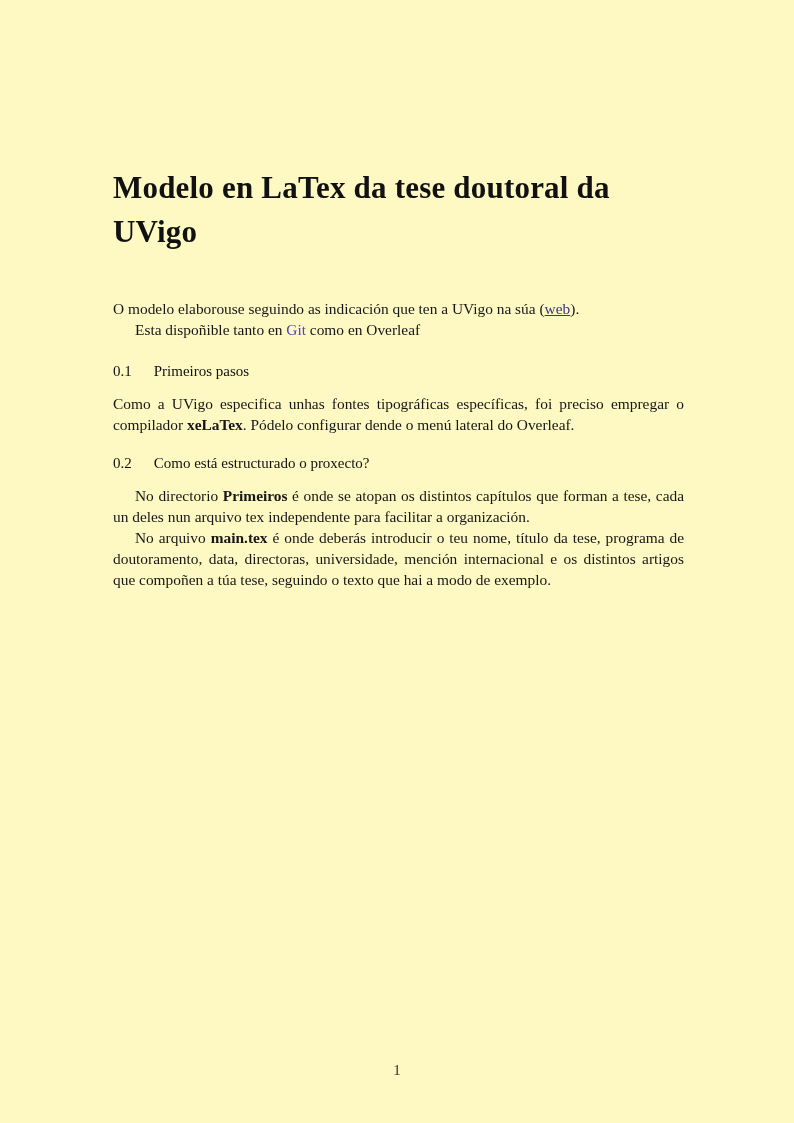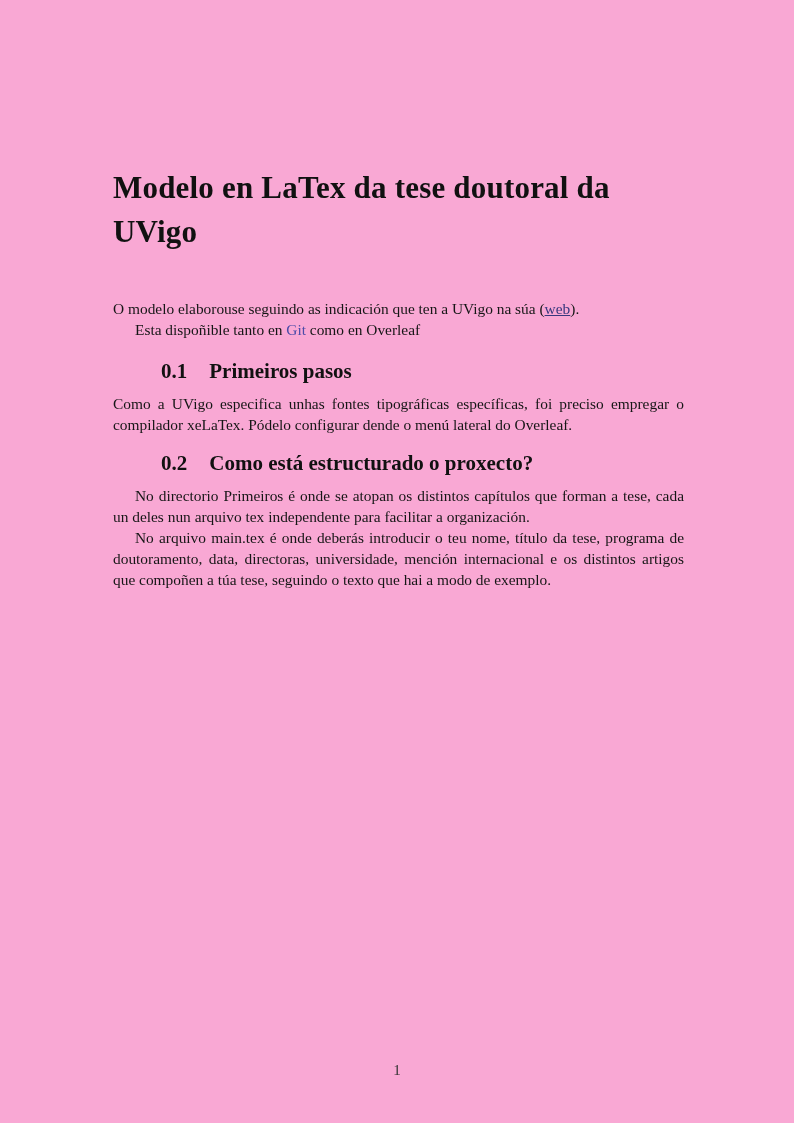--- a/index.html
+++ b/index.html
@@ -6,21 +6,21 @@
   html, body { background: #ffffff; }
   body {
     font-family: "Liberation Serif", "DejaVu Serif", serif;
     color: #161616;
   }
   .page {
     position: relative;
     width: 794px;
     height: 1123px;
     margin: 0 auto;
-    background: #f9a8d4;
+    background: #fef9c3;
     overflow: hidden;
   }
   .content {
     position: absolute;
     left: 113px;
     top: 166px;
     width: 571px;
   }
   .doc-title {
     font-size: 31px;
@@ -30,32 +30,31 @@
     margin-bottom: 44px;
     color: #111111;
   }
   .para {
     font-size: 15.4px;
     line-height: 21px;
     text-align: justify;
     color: #161616;
   }
   .para.indent { text-indent: 22px; }
-  .bold { font-weight: 400; }
+  .bold { font-weight: 700; }
   .link { text-decoration: none; cursor: pointer; }
   .link.git { color: var(--link-git, #4b4ba8); }
   .link.web { color: var(--link-web, #37377e); text-decoration: underline; }
   .section-heading {
-    font-size: 21px;
-    font-weight: 700;
+    font-size: 15px;
+    font-weight: 400;
     line-height: 26px;
     color: #111111;
     margin-top: 18px;
     margin-bottom: 9px;
-    margin-left: 48px;
   }
   .section-heading .sec-num {
     display: inline-block;
     margin-right: 22px;
   }
   #section-2 .section-heading { margin-top: 15px; }
   .footer {
     position: absolute;
     left: 0;
     top: 1062px;

